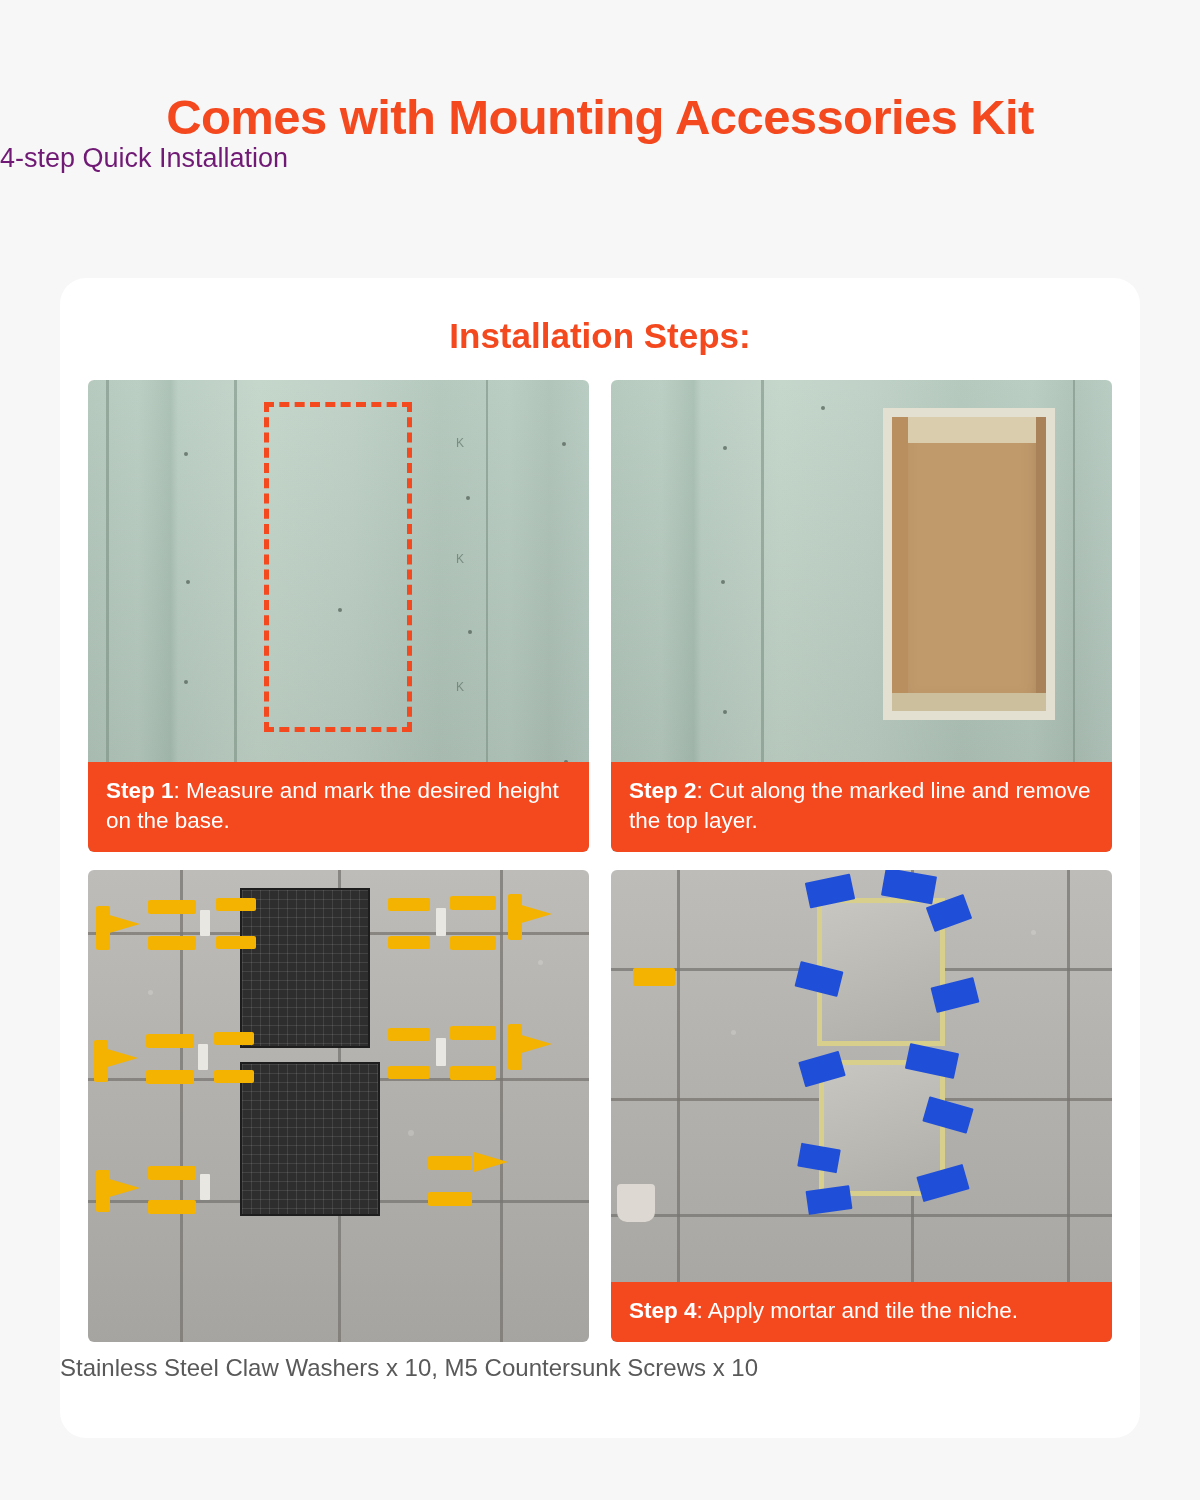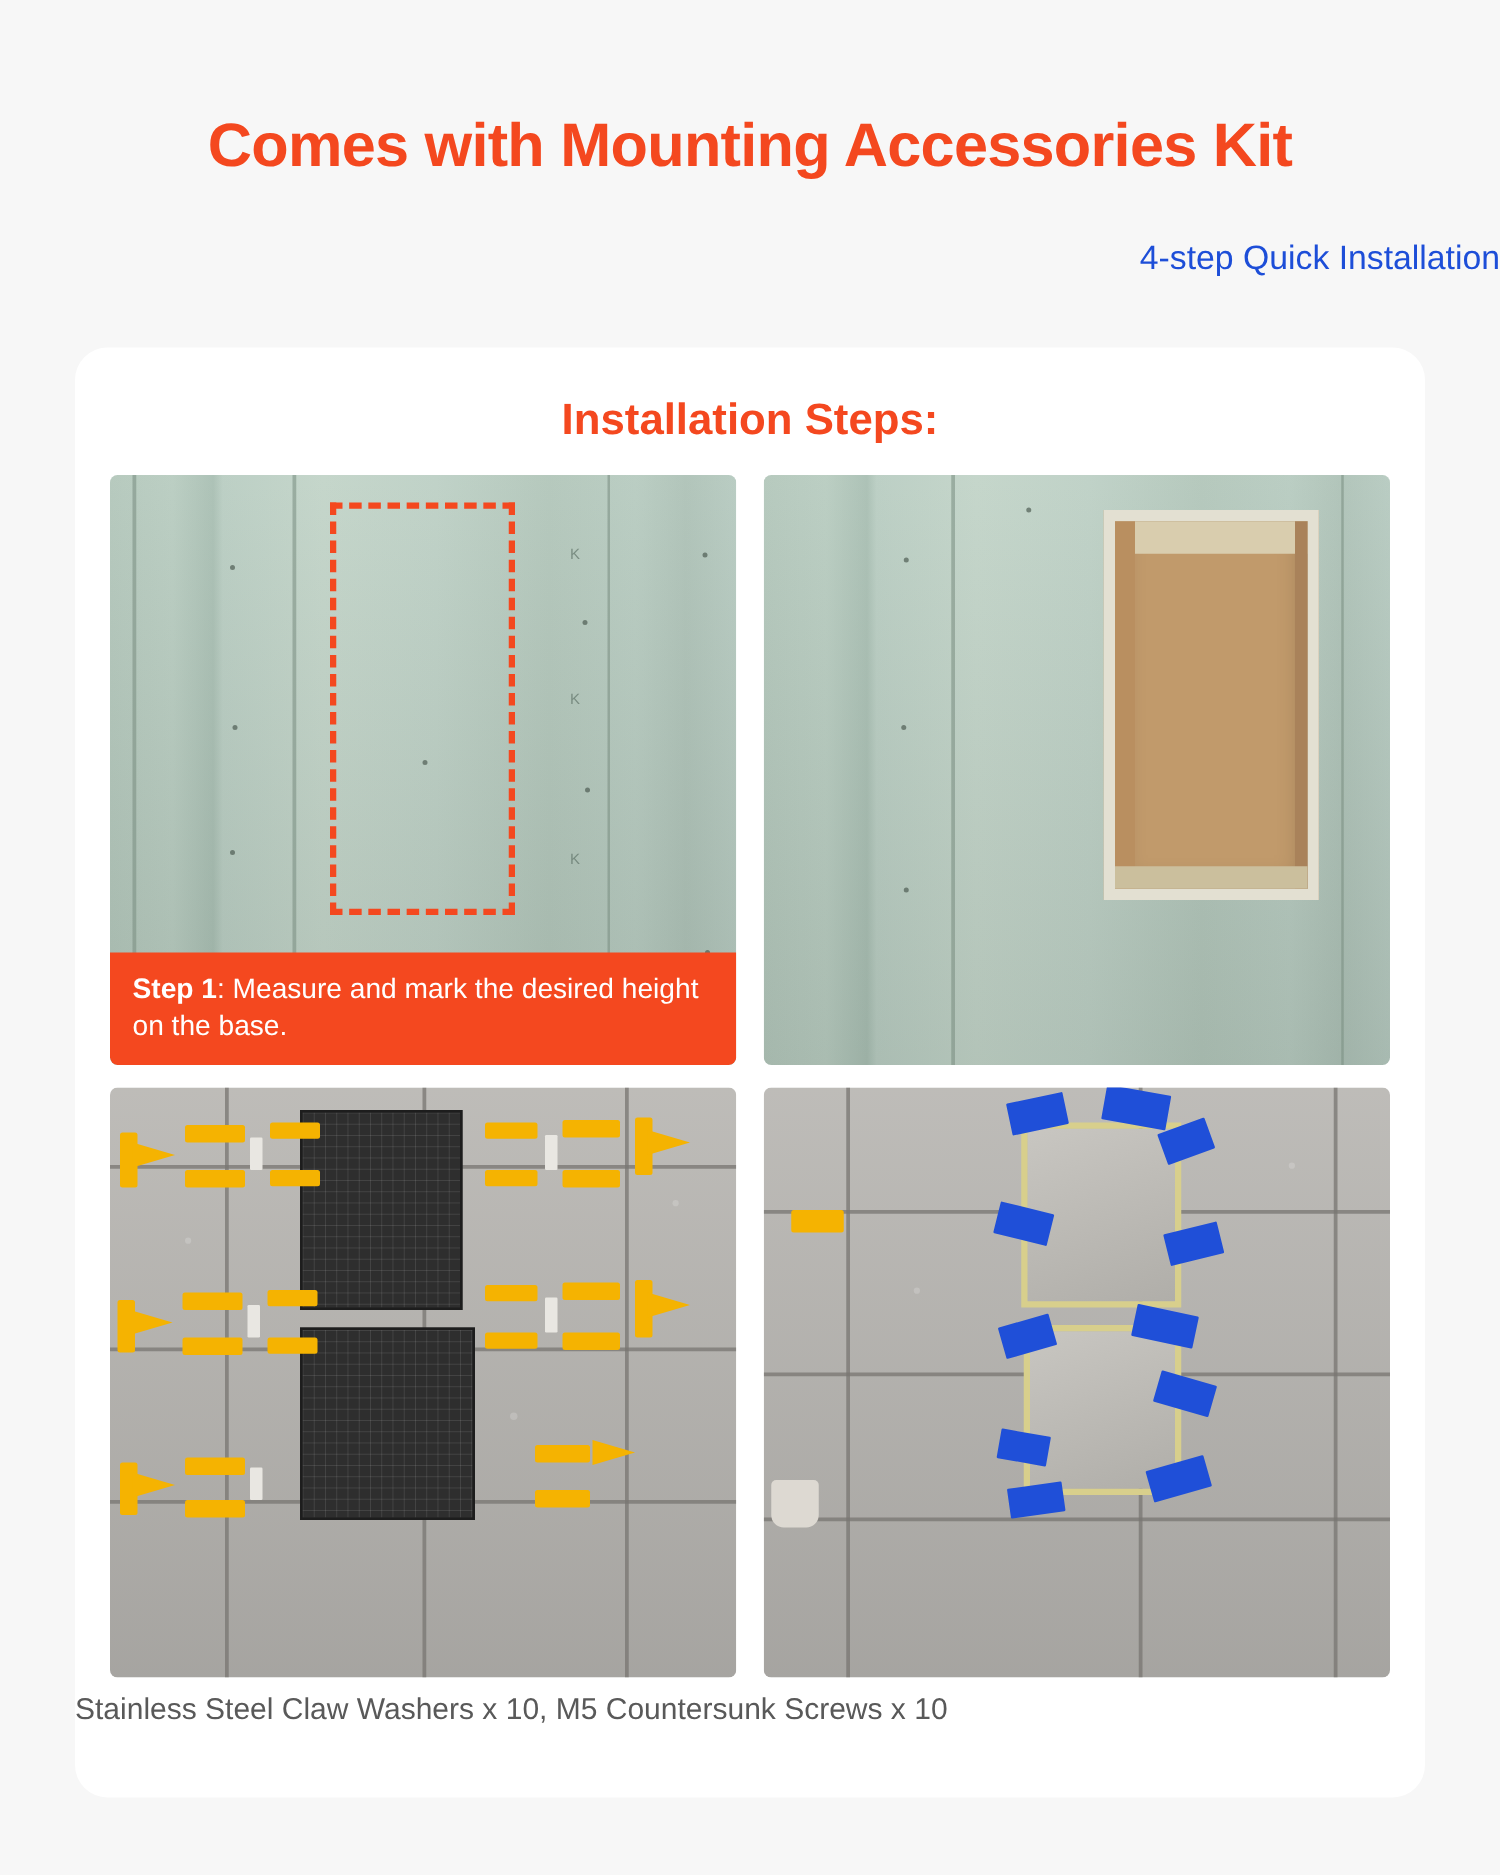--- a/index.html
+++ b/index.html
@@ -19,25 +19,24 @@
   .headline {
     text-align: center;
     color: #f4481f;
     font-size: 49px;
     font-weight: bold;
     letter-spacing: -0.6px;
     padding-top: 92px;
     line-height: 1.05;
   }
   .subhead {
-    text-align: right;
-    color: #1d4ed8;
+    text-align: left;
+    color: #701a75;
     font-size: 27px;
     font-weight: 400;
-    margin-top: 48px;
   }
 
   
   .card {
     position: absolute;
     left: 60px; top: 278px;
     width: 1080px; height: 1160px;
     background: #ffffff;
     border-radius: 26px;
   }
@@ -260,20 +259,23 @@
           <div class="dw-mark" style="left:388px;top:176px">K</div>
           <div class="dw-dot" style="left:396px;top:122px"></div>
           <div class="dw-dot" style="left:398px;top:252px"></div>
           <div class="dw2-hole">
             <div class="inner-top"></div>
             <div class="inner-left"></div>
             <div class="inner-right"></div>
             <div class="inner-bottom"></div>
           </div>
         </div>
+        <div class="caption">
+          <b>Step 2</b><span>: </span><span>Cut along the marked line and remove the top layer.</span>
+        </div>
       </div>
 
       <div class="step">
         <div class="photo">
           <div class="tile"></div>
           <div class="tile-line-v" style="left:92px"></div>
           <div class="tile-line-v" style="left:250px"></div>
           <div class="tile-line-v" style="left:412px"></div>
           <div class="tile-line-h" style="top:62px"></div>
           <div class="tile-line-h" style="top:208px"></div>
@@ -352,19 +354,22 @@
           <div class="tape" style="left:296px;top:178px;width:50px;height:26px;transform:rotate(12deg)"></div>
           <div class="tape" style="left:190px;top:186px;width:42px;height:26px;transform:rotate(-16deg)"></div>
           <div class="tape" style="left:314px;top:232px;width:46px;height:26px;transform:rotate(16deg)"></div>
           <div class="tape" style="left:188px;top:276px;width:40px;height:24px;transform:rotate(10deg)"></div>
           <div class="tape" style="left:308px;top:300px;width:48px;height:26px;transform:rotate(-16deg)"></div>
           <div class="tape" style="left:196px;top:318px;width:44px;height:24px;transform:rotate(-8deg)"></div>
 
           <div class="clip" style="left:22px;top:98px;width:42px;height:18px"></div>
           <div class="bucket" style="left:6px;top:314px;width:38px;height:38px"></div>
         </div>
+        <div class="caption">
+          <b>Step 4</b><span>: </span><span>Apply mortar and tile the niche.</span>
+        </div>
       </div>
 
     </div>
 
     <div class="footnote">Stainless Steel Claw Washers x 10, M5 Countersunk Screws x 10</div>
   </div>
 </div>
 
 </body></html>

